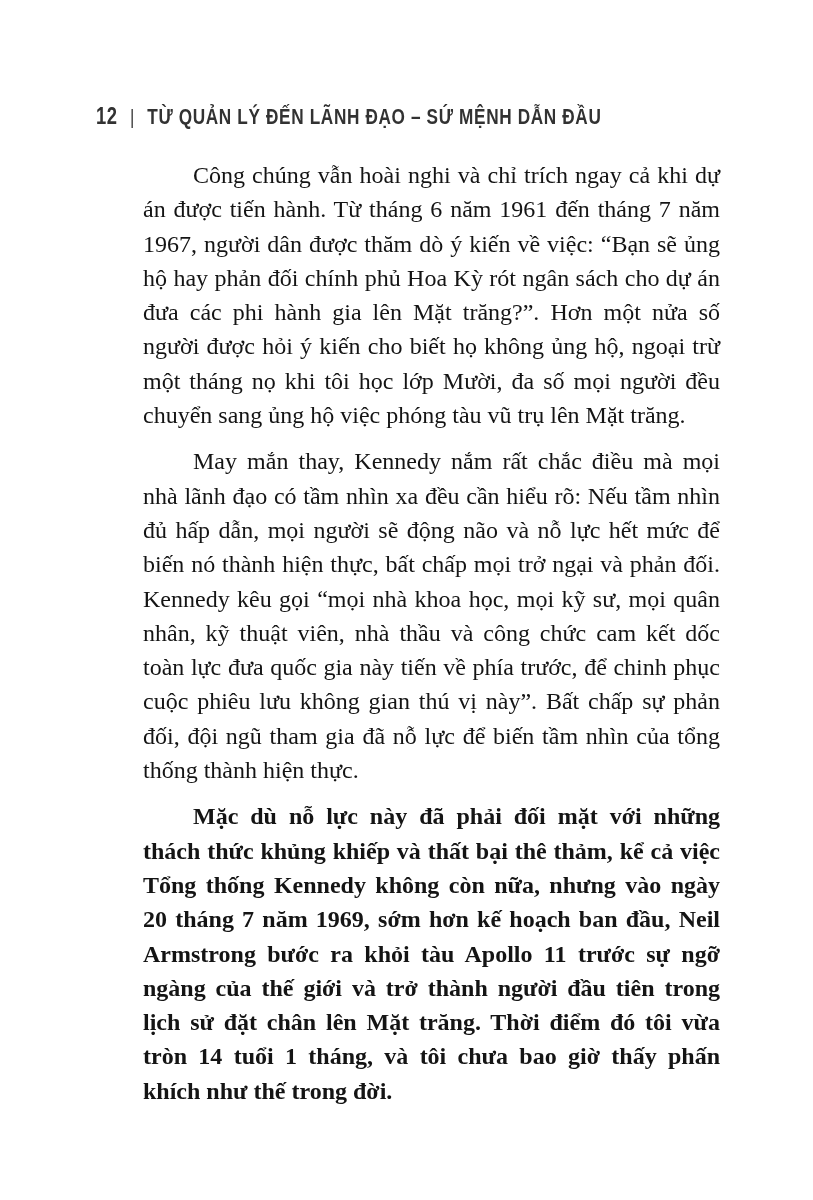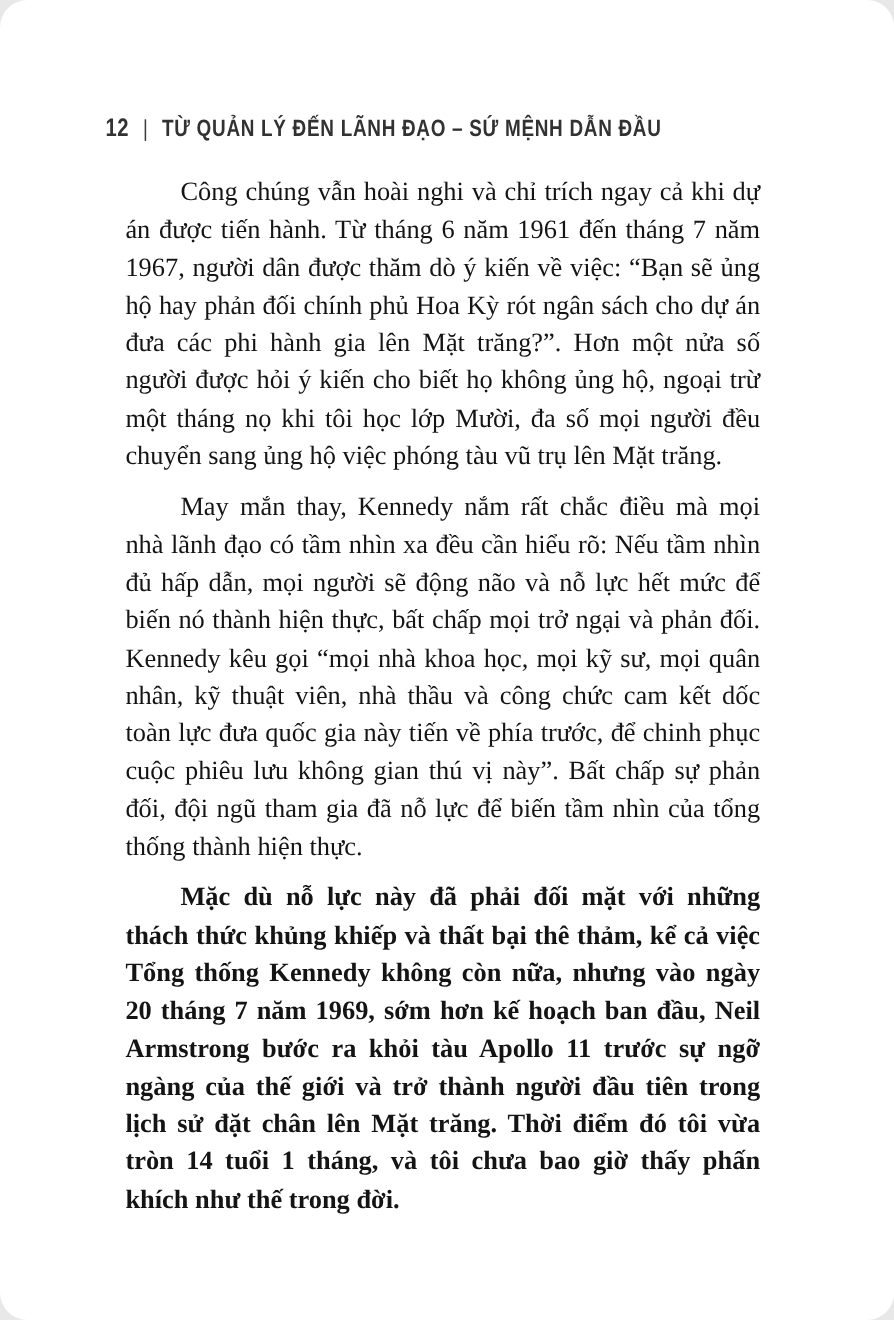--- a/index.html
+++ b/index.html
@@ -8,21 +8,20 @@
     padding: 0;
     background: #e8e8e8;
   }
   .page {
     position: relative;
     width: 813px;
     height: 1200px;
     margin: 0 auto;
     background: var(--background, #ffffff);
     overflow: hidden;
-    border-radius: 25px;
   }
   
   .page-header {
     position: absolute;
     top: 103px;
     left: 96px;
     display: flex;
     align-items: baseline;
     white-space: nowrap;
     font-family: "Liberation Sans", sans-serif;
@@ -43,21 +42,21 @@
   }
   .running-title {
     font-size: 21.5px;
     font-weight: bold;
     letter-spacing: 0.8px;
   }
   
   .page-body {
     position: absolute;
     top: 158px;
-    left: 114px;
+    left: 143px;
     width: 577px;
     font-family: "Liberation Serif", "DejaVu Serif", serif;
     font-size: 24px;
     line-height: 34.3px;
     color: var(--text, #141414);
     text-align: justify;
   }
   .page-body p {
     margin: 0 0 12px 0;
     text-indent: 50px;

